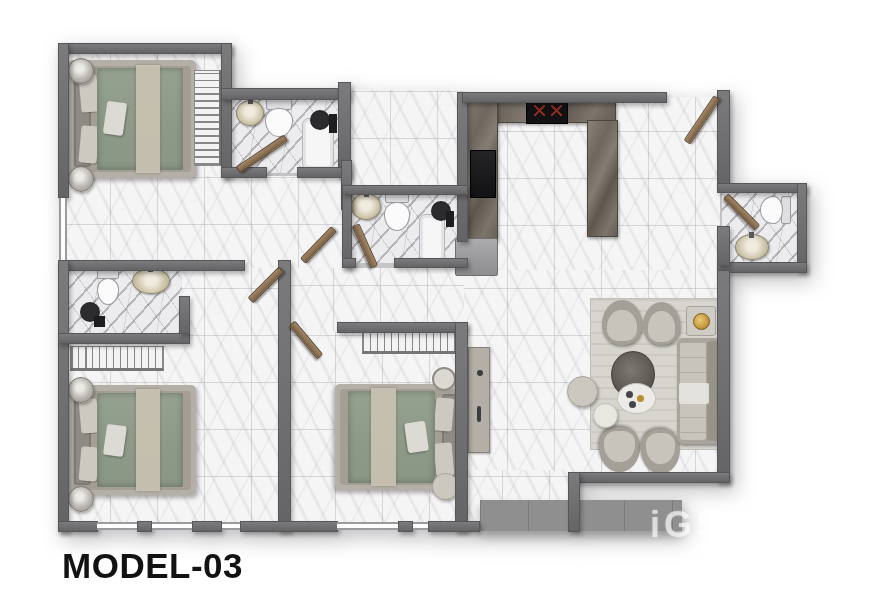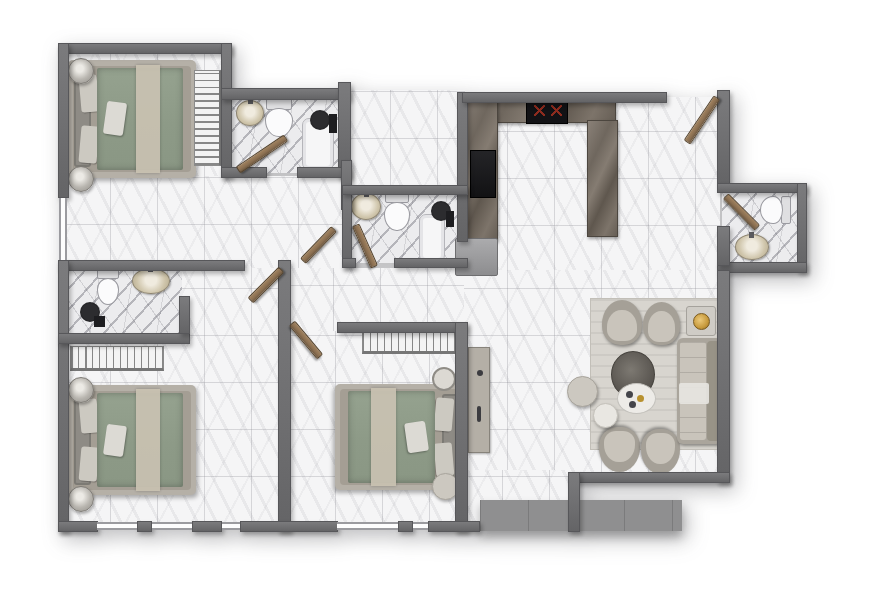--- a/index.html
+++ b/index.html
@@ -256,13 +256,15 @@
       <div class="win win-h" style="left: 413px; top: 522px; width: 15px; height: 8px;"></div>
       <div class="win win-v" style="left: 59px; top: 198px; width: 8px; height: 62px;"></div>
       <div class="door" style="left: 233px; top: 150px; width: 58px; height: 8px; transform: rotate(-34deg);"></div>
       <div class="door" style="left: 675px; top: 116px; width: 54px; height: 8px; transform: rotate(-56deg);"></div>
       <div class="door" style="left: 718.5px; top: 208px; width: 45px; height: 8px; transform: rotate(45deg);"></div>
       <div class="door" style="left: 295.5px; top: 241px; width: 45px; height: 8px; transform: rotate(-46deg);"></div>
       <div class="door" style="left: 342px; top: 242px; width: 46px; height: 8px; transform: rotate(66deg);"></div>
       <div class="door" style="left: 244px; top: 281px; width: 44px; height: 8px; transform: rotate(-45deg);"></div>
       <div class="door" style="left: 284px; top: 336px; width: 44px; height: 8px; transform: rotate(50deg);"></div>
     </div>
+  <div class="watermark">iGS</div>
+  <div class="title">MODEL-03</div>
 </div>
 
 </body></html>

